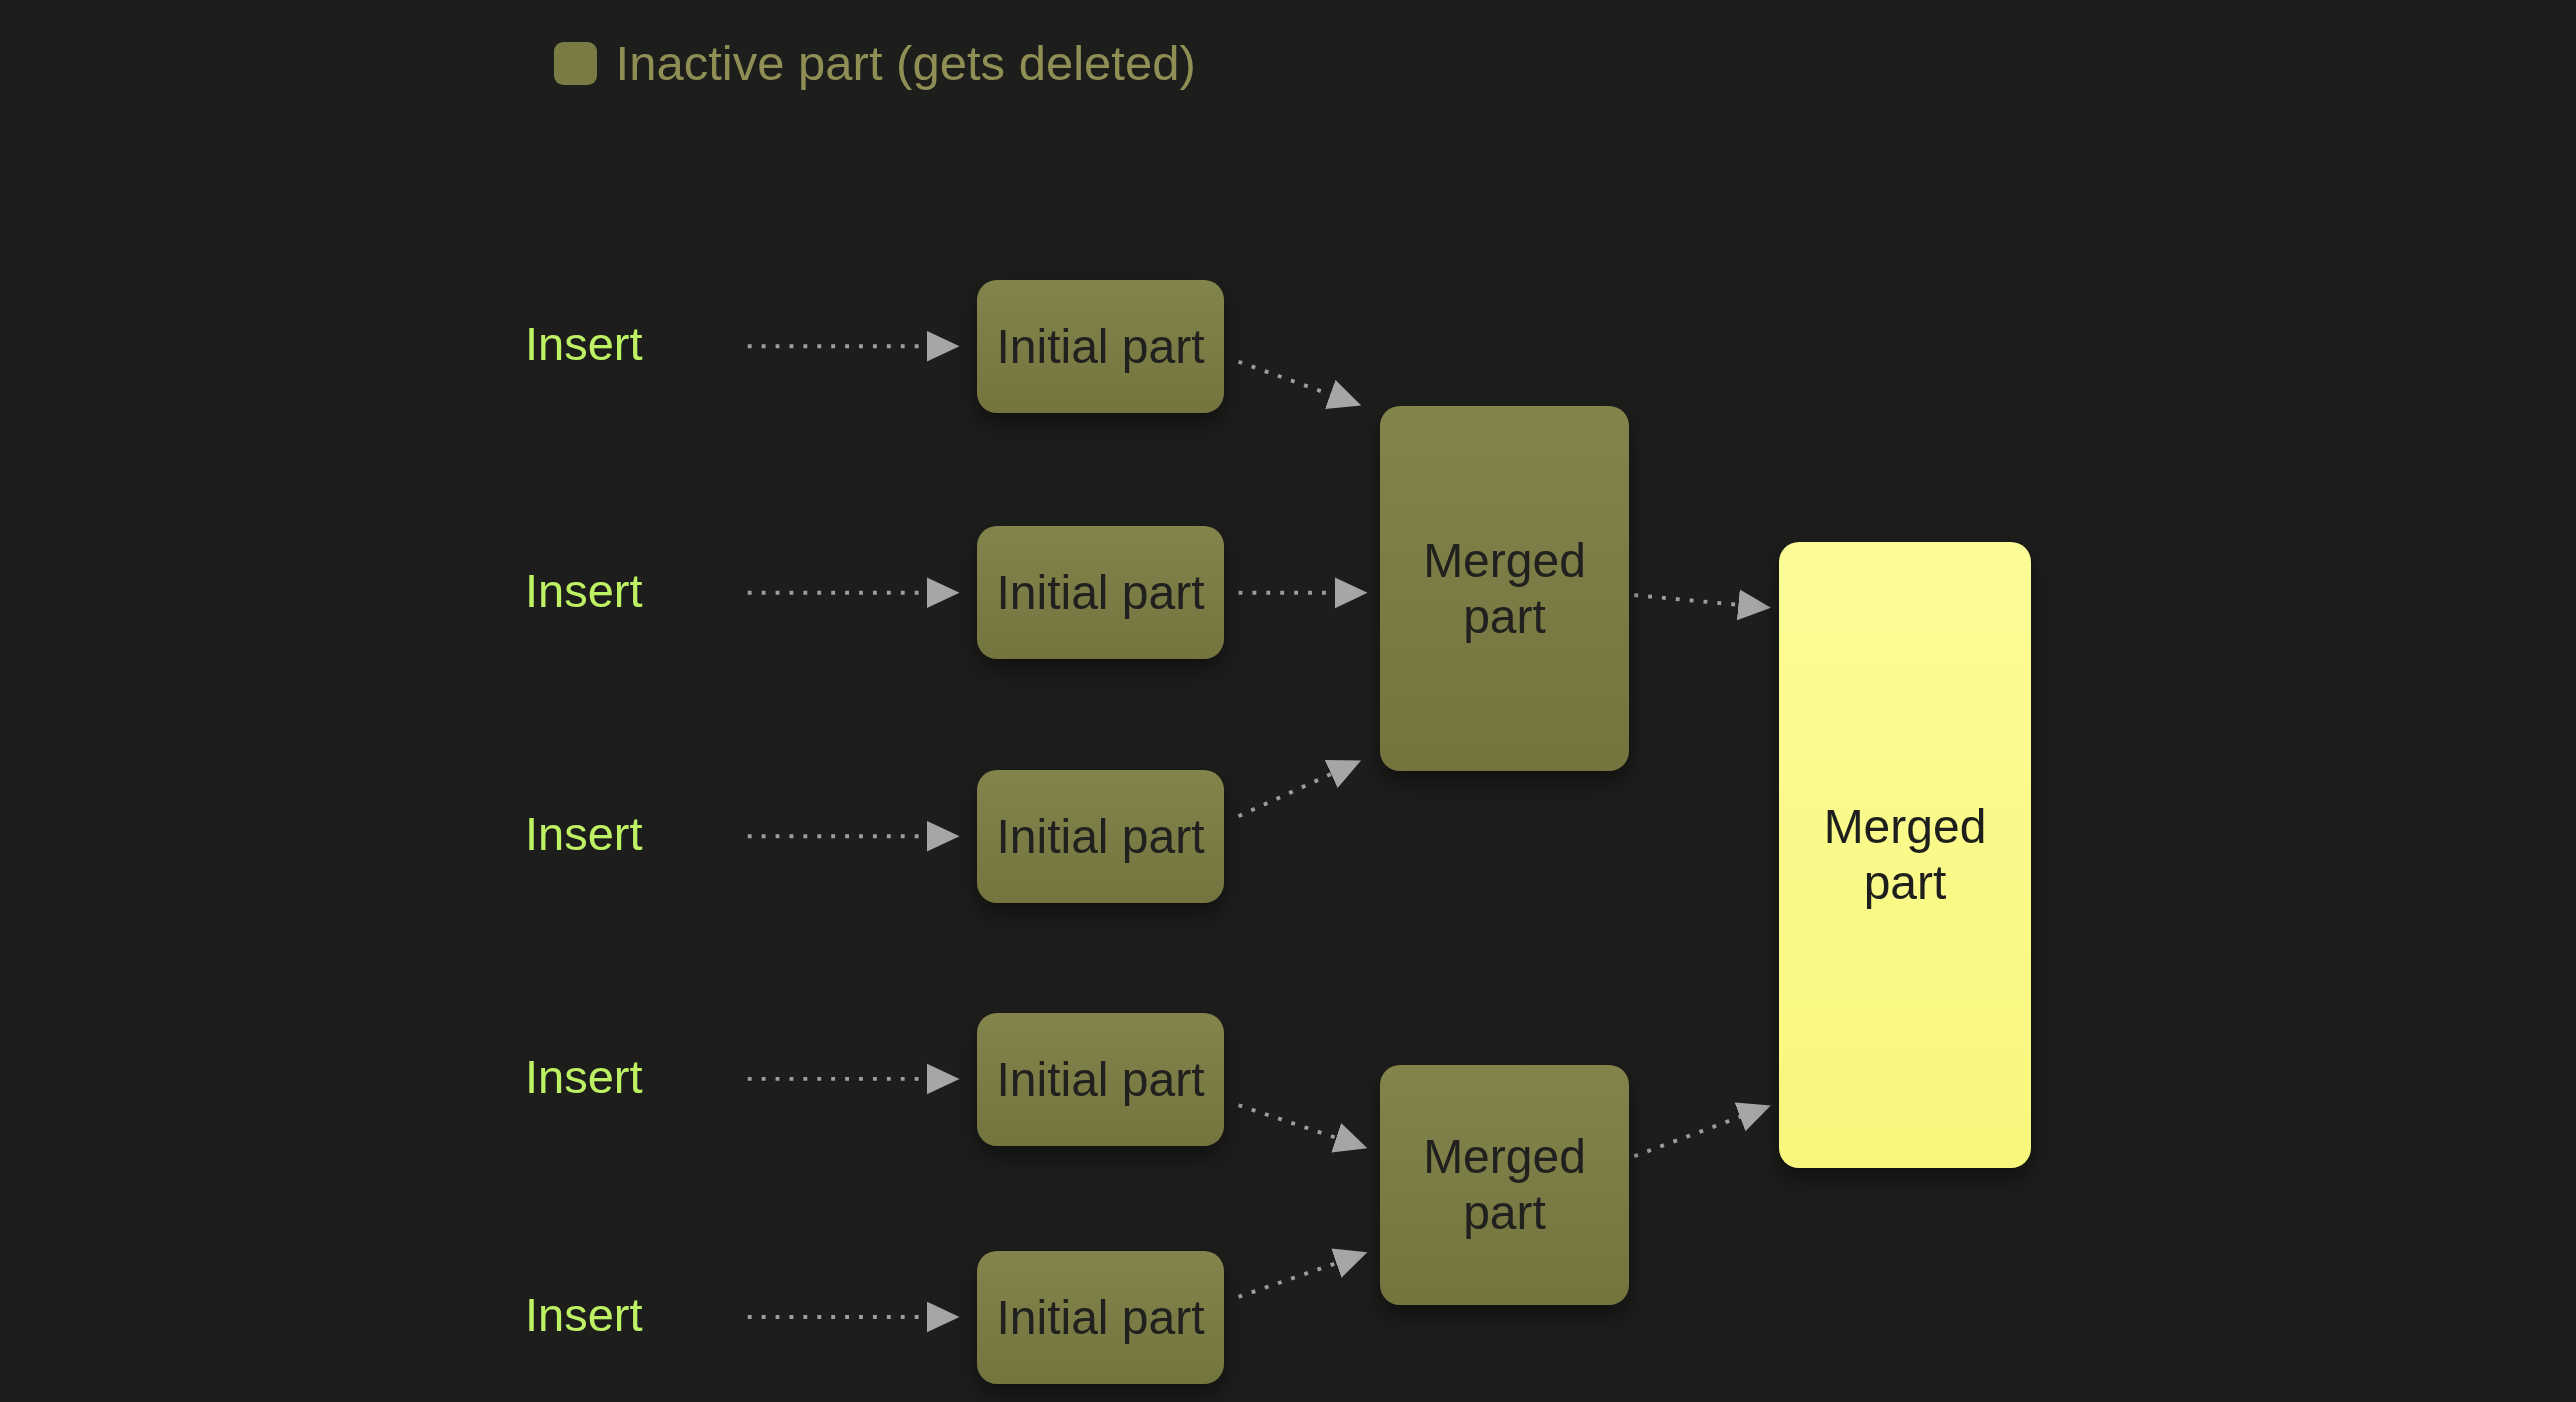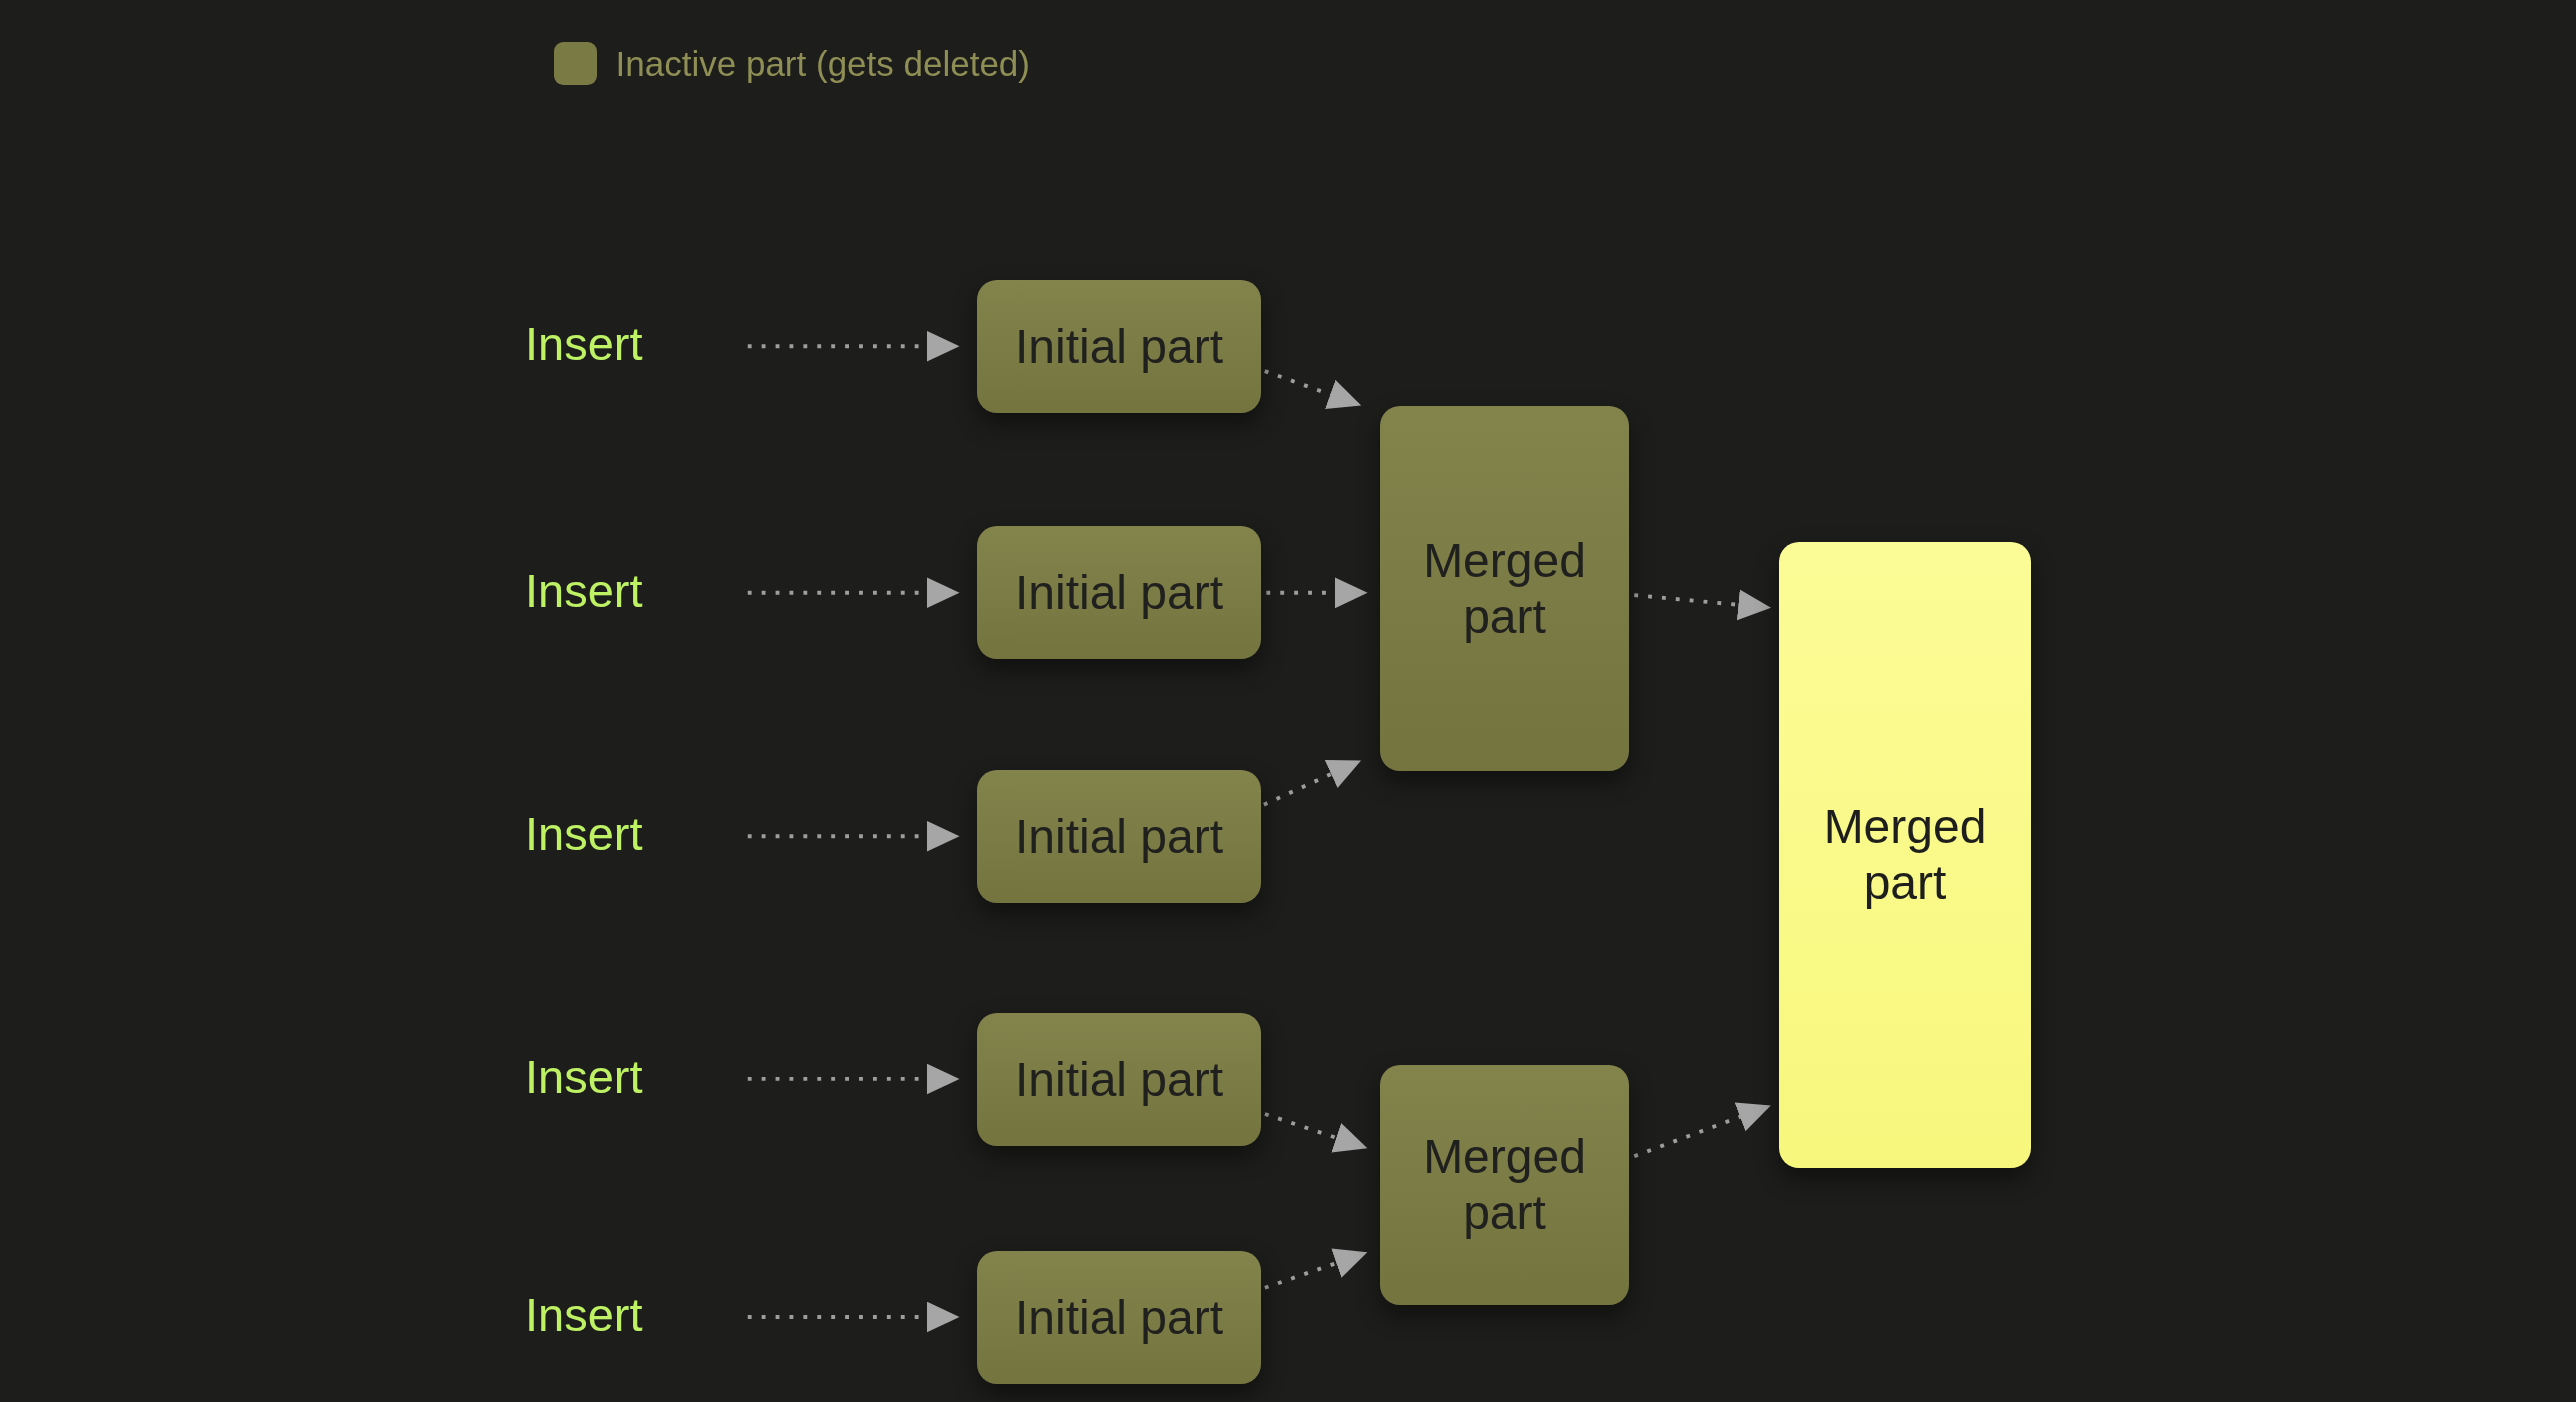--- a/index.html
+++ b/index.html
@@ -24,21 +24,21 @@
   }
   .legend-item.inactive { left: 554px; }
   .legend-item.active   { left: 1408px; }
   .swatch {
     width: 43px; height: 43px;
     border-radius: 9.3px;
     flex: 0 0 auto;
   }
   .swatch.inactive { background: #7a7a44; }
   .swatch.active   { background: #f7f768; }
-  .legend-label { font-size: 35px; line-height: 1; white-space: nowrap; }
+  .legend-label { font-size: 49px; line-height: 1; white-space: nowrap; }
   .legend-label.inactive { color: #8f8f55; }
   .legend-label.active   { color: #f0f066; }
 
   
   .insert-label {
     position: absolute;
     left: 525px;
     width: 178px;
     font-size: 47px;
     line-height: 1;
@@ -64,21 +64,21 @@
     box-shadow: 0 10.8px 23px rgba(0,0,0,0.45);
   }
   .node.inactive {
     background: linear-gradient(180deg, #83834c, #74743f);
     color: #20201e;
   }
   .node.active {
     background: linear-gradient(180deg, #fcfc97, #f7f77d);
     color: #1e1e1c;
   }
-  .initial { left: 977px; width: 284px; height: 133px; }
+  .initial { left: 977px; width: 247px; height: 133px; }
   .initial-1 { top: 280px; }
   .initial-2 { top: 526px; }
   .initial-3 { top: 770px; }
   .initial-4 { top: 1013px; }
   .initial-5 { top: 1251px; }
 
   .merged-1 { left: 1380px; top: 406px;  width: 249px; height: 365px; }
   .merged-2 { left: 1380px; top: 1065px; width: 249px; height: 240px; }
   .merged-final { left: 1779px; top: 542px; width: 252px; height: 626px; }
 

